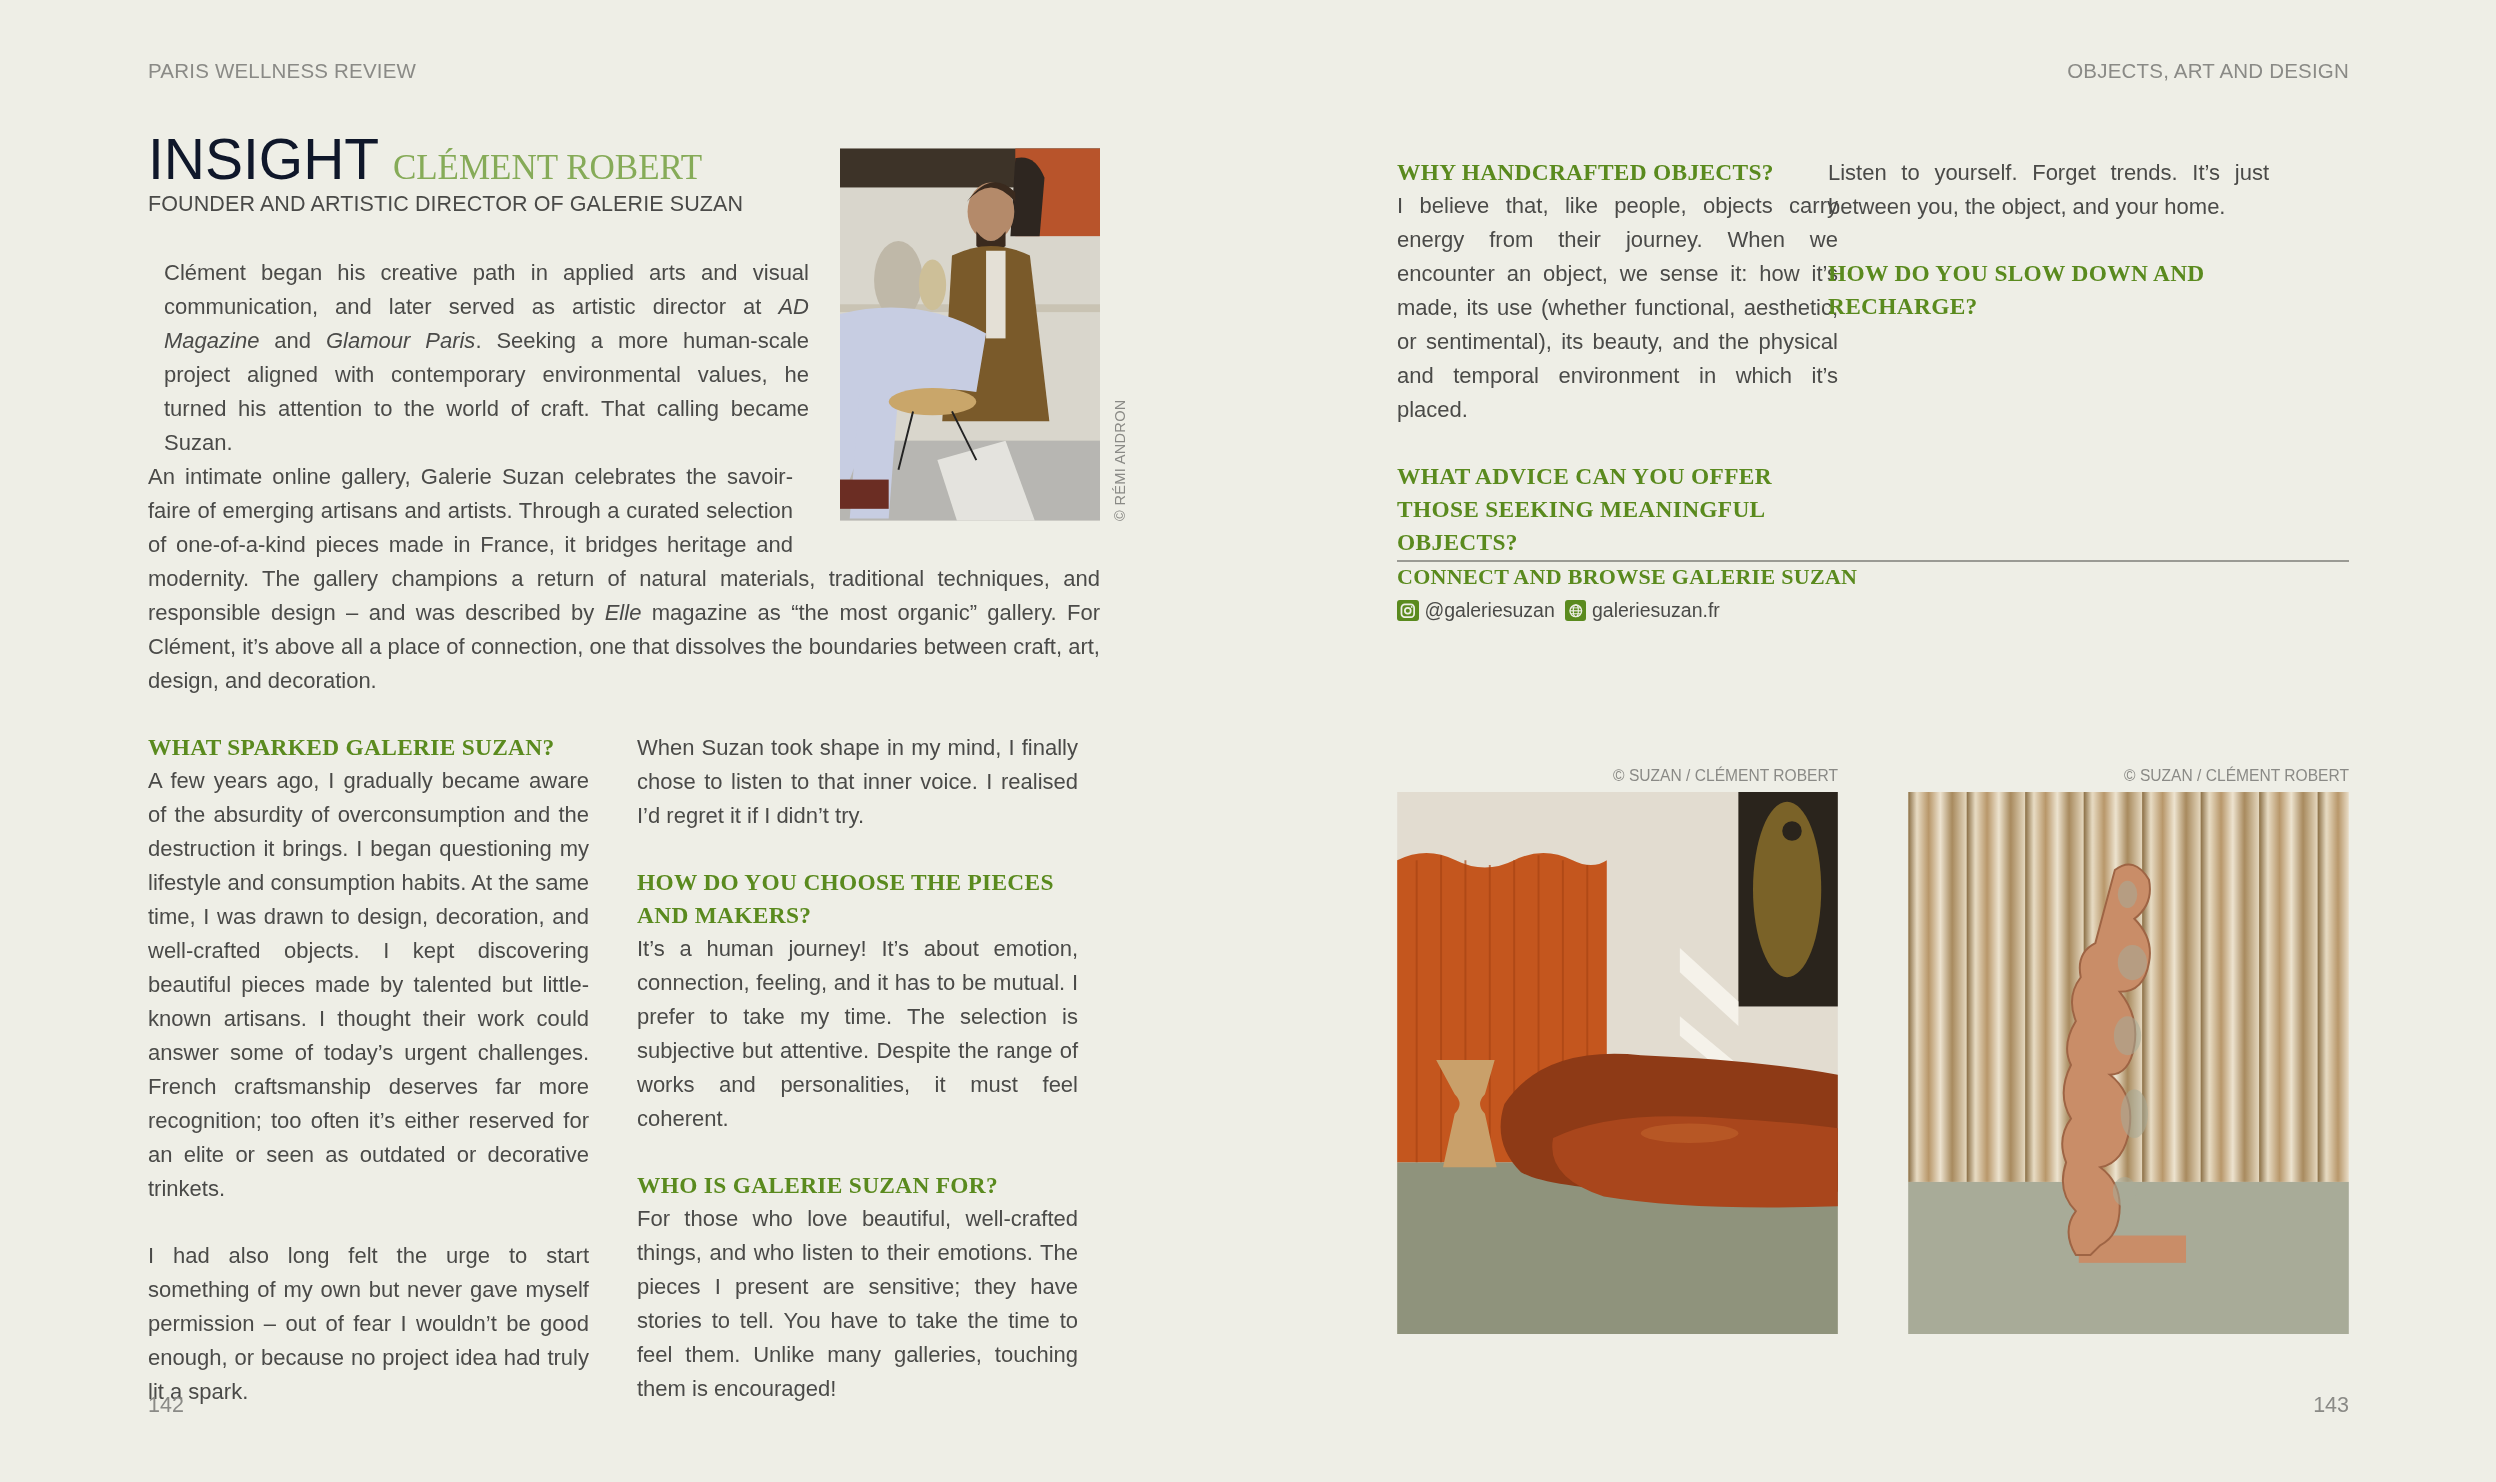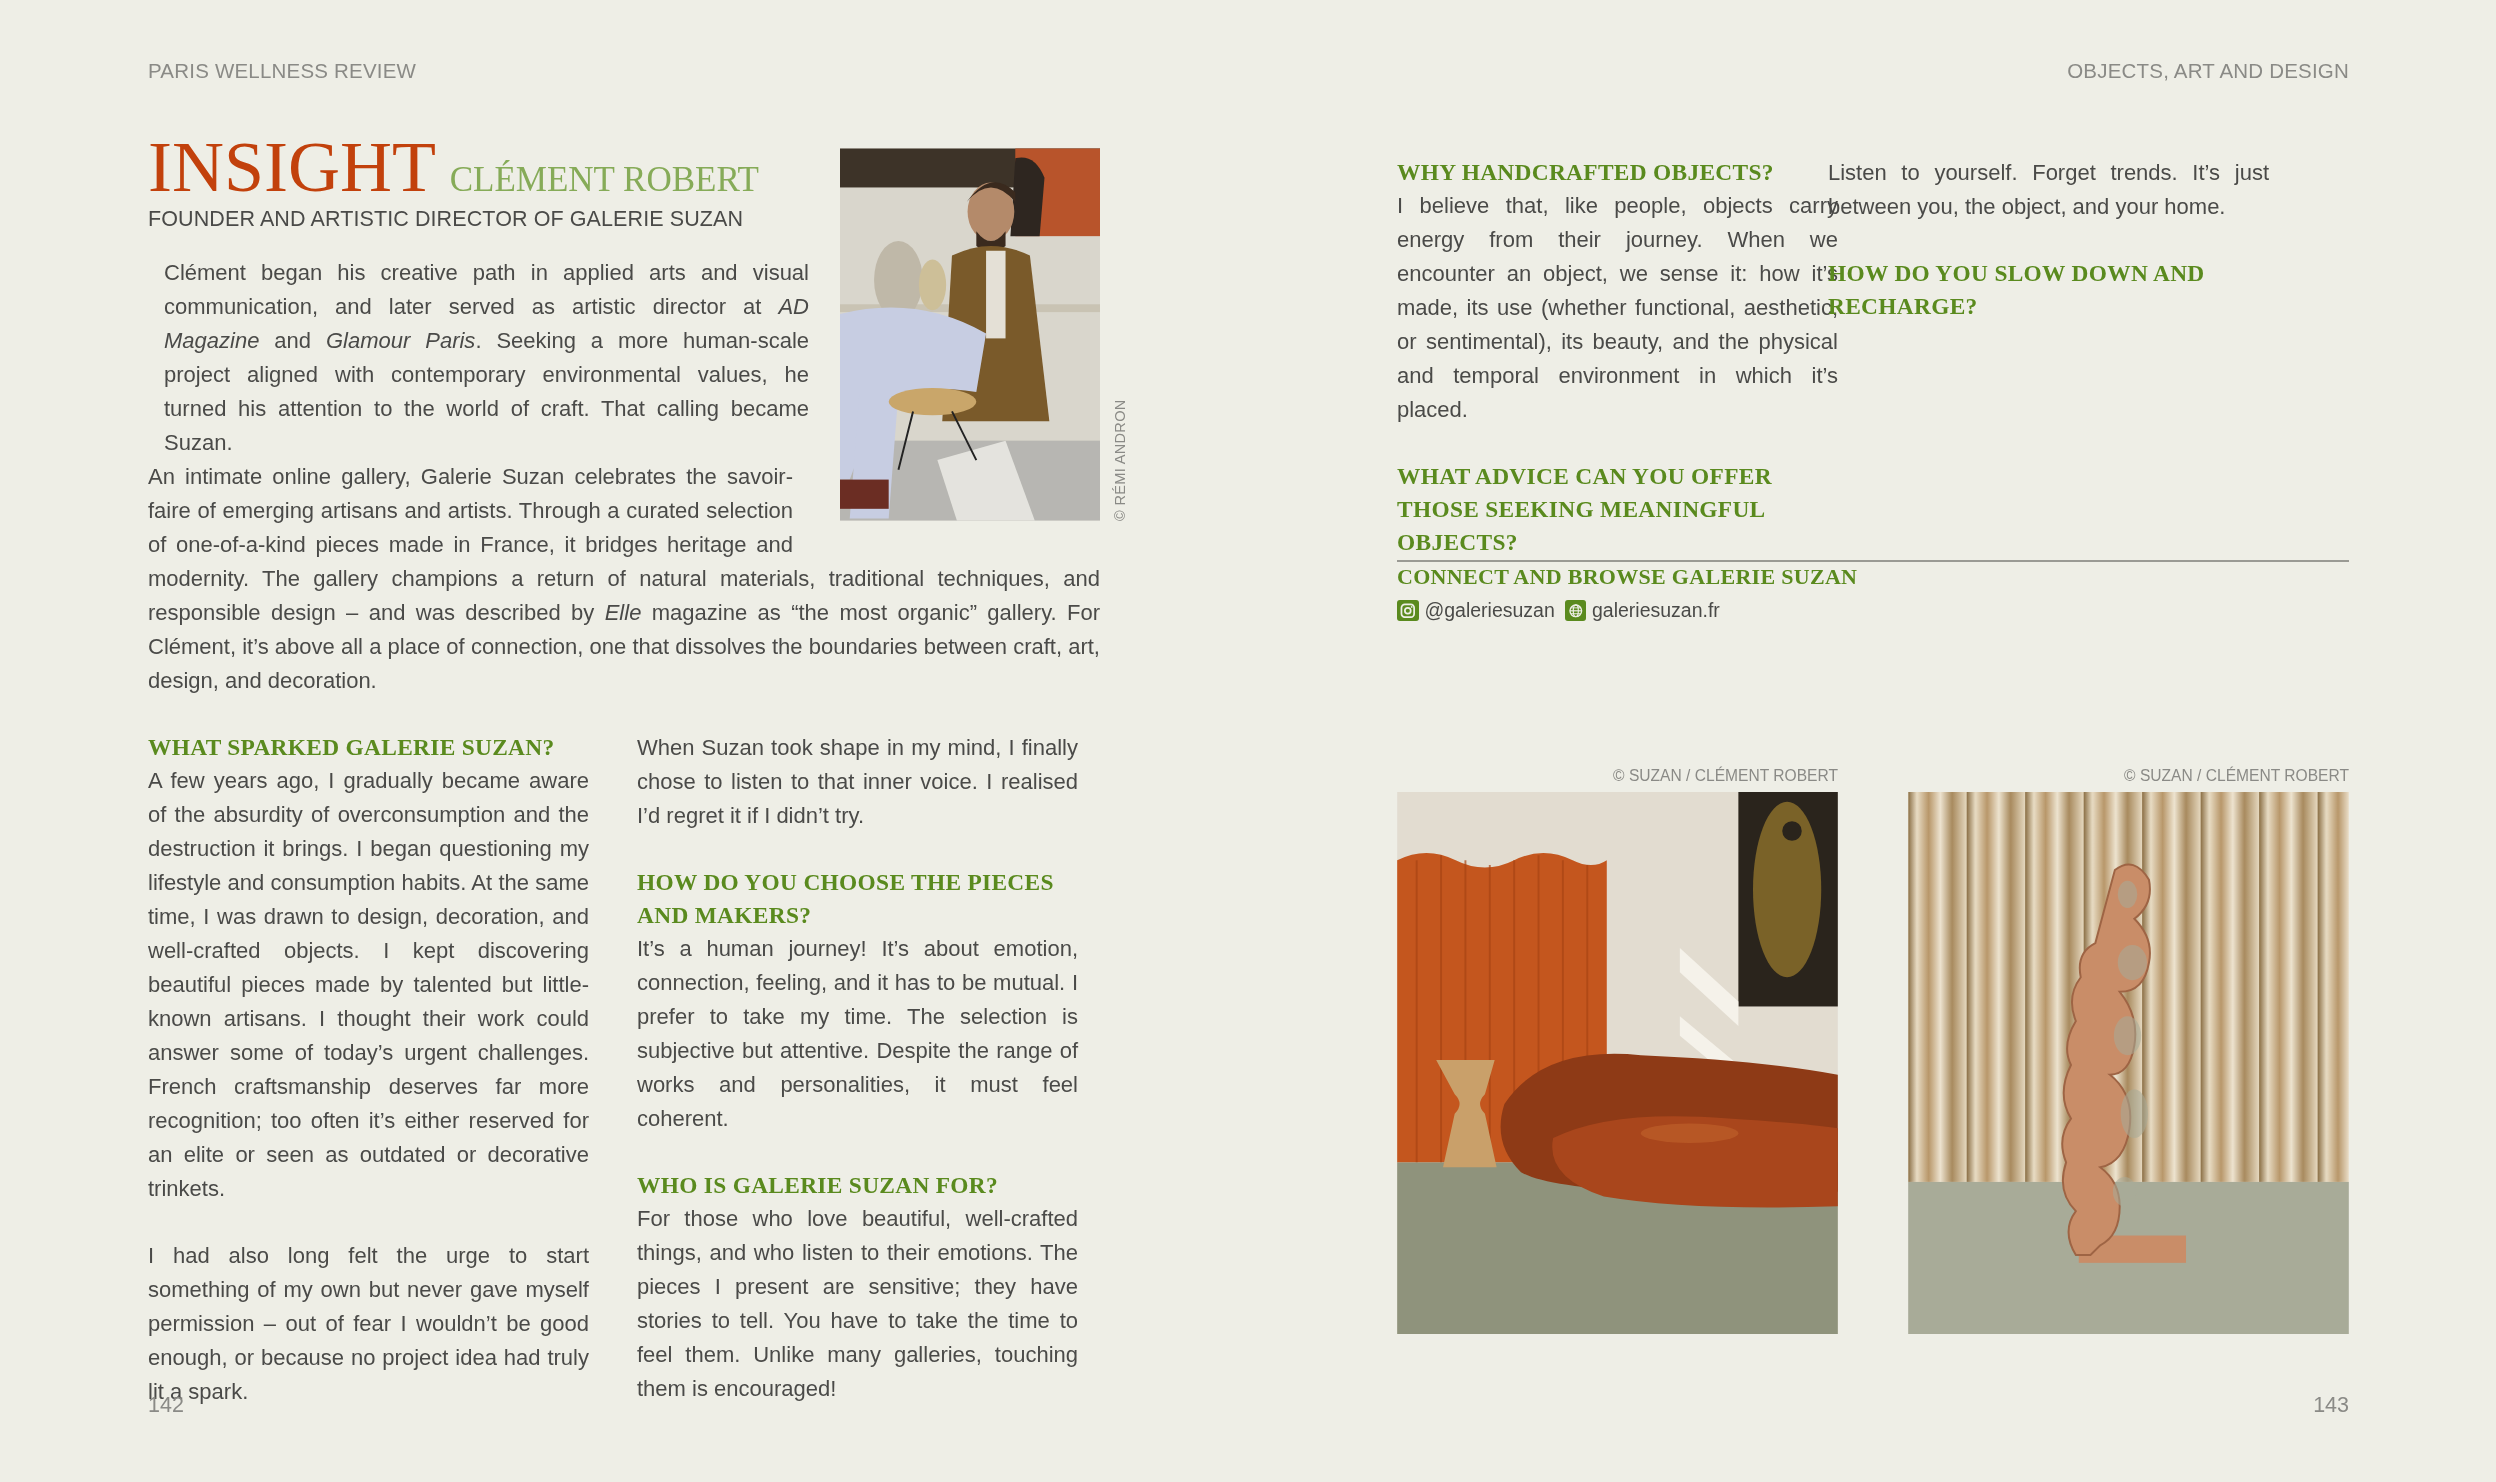--- a/index.html
+++ b/index.html
@@ -4,21 +4,21 @@
 <style>
   * { box-sizing: border-box; margin: 0; padding: 0; }
   html, body { width: 2497px; height: 1482px; background: #eeeee6; overflow: hidden; }
   body { position: relative; font-family: "Liberation Sans", sans-serif; color: #4a4a48; }
 
   .running-head { position: absolute; top: 59px; font-size: 20.5px; color: #8a8a86; letter-spacing: 0.2px; }
   .page-num { position: absolute; top: 1393px; font-size: 21.5px; color: #8a8a86; }
 
   .title-block { position: absolute; left: 148px; top: 131px; }
   .title-line { display: flex; align-items: baseline; gap: 13.7px; white-space: nowrap; }
-  .title-main { font-family: Liberation Serif, serif; font-size: 72px; color: #c2410c; line-height: 1; }
+  .title-main { font-family: Liberation Sans, sans-serif; font-size: 57px; color: #0f172a; line-height: 1; }
   .title-name { font-family: "Liberation Serif", serif; font-size: 35px; color: #86ab58; line-height: 1; }
   .subtitle { font-size: 21.5px; color: #4a4a48; margin-top: 3.9px; letter-spacing: 0.1px; }
 
   .body-text { font-size: 22px; line-height: 34px; color: #4a4a48; text-align: justify; }
   .body-text i { font-style: italic; }
 
   .para { position: absolute; }
 
   .q-head { font-family: "Liberation Serif", serif; font-weight: bold; font-size: 23.4px; line-height: 33px; color: #5a8a1e; letter-spacing: 0.3px; }
 

